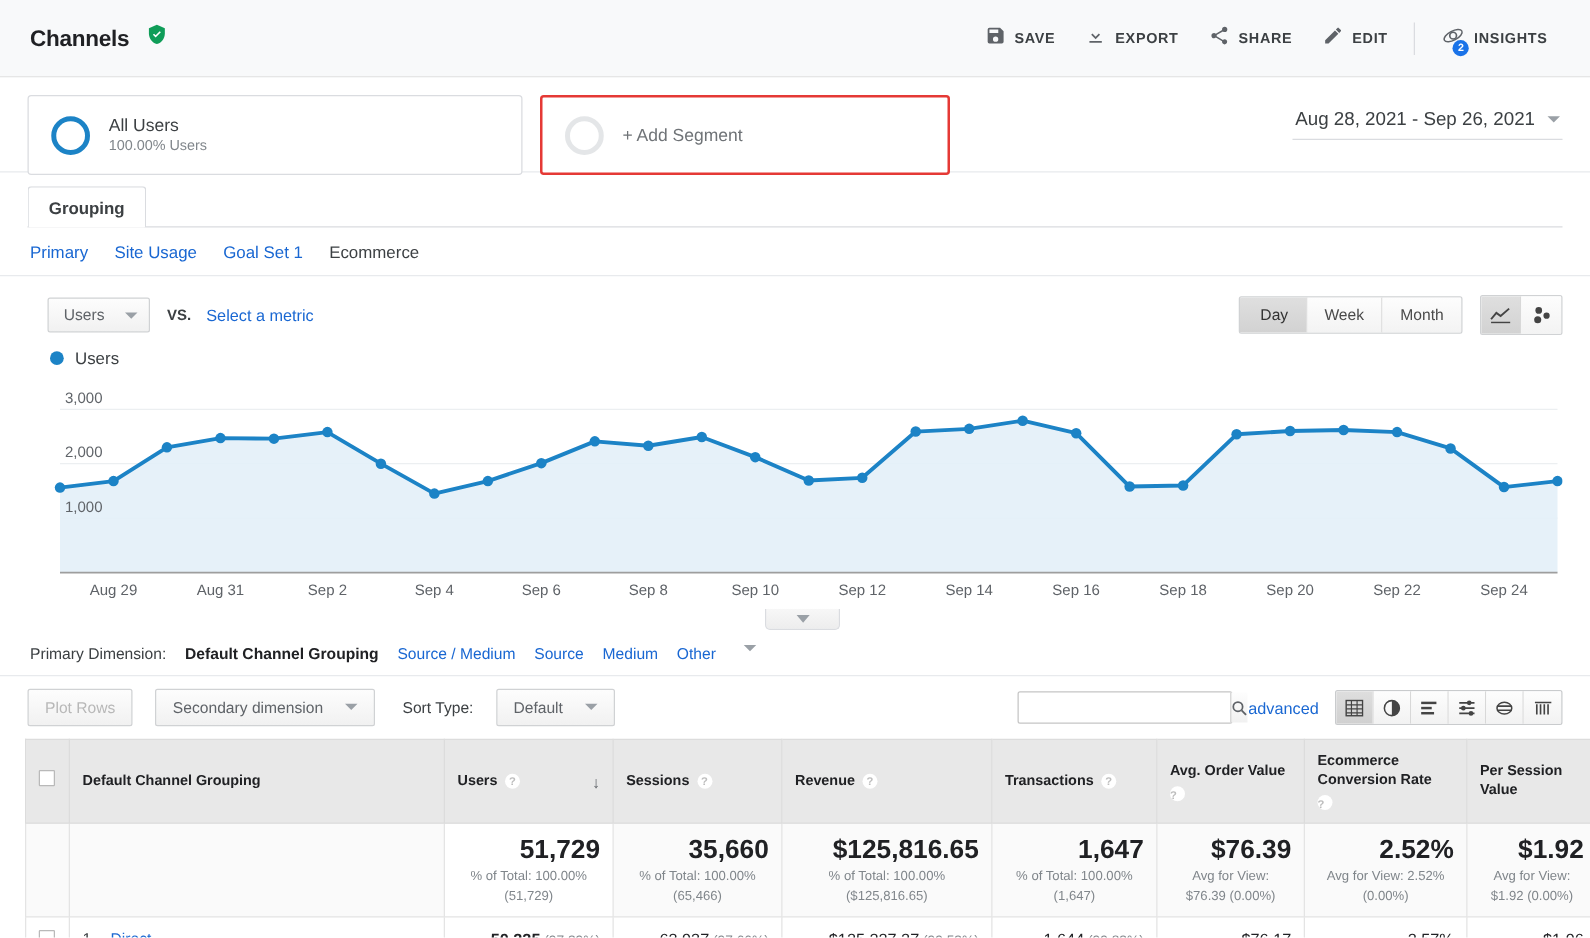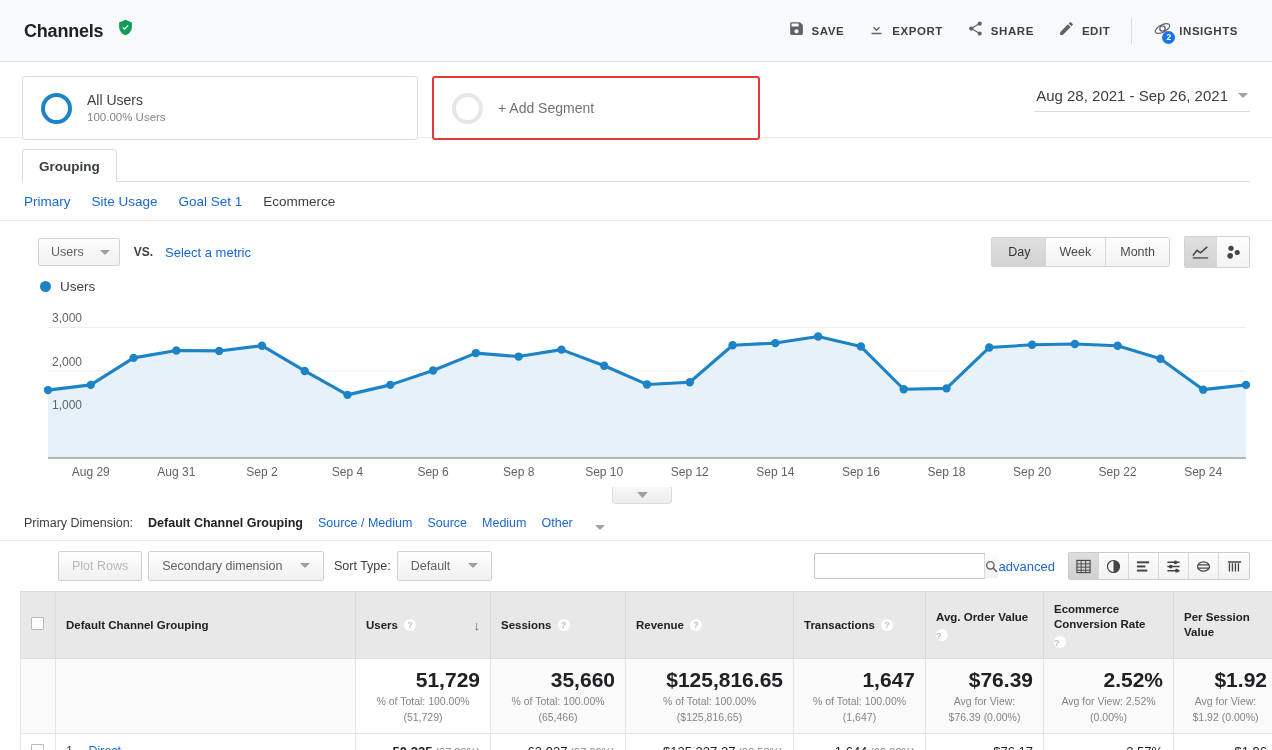--- a/index.html
+++ b/index.html
@@ -298,30 +298,30 @@
     gap: 15px;
     padding: 10px 22px 10px 24px;
     border-bottom: 1px solid #e8eaed;
     margin-top: 16px;
   }
   .pd-label { font-size: 12.5px; color: #3c4043; }
   .pd-active { font-size: 12.5px; font-weight: bold; color: #202124; }
   .pd-link { font-size: 12.5px; color: #1967d2; cursor: pointer; }
   .pd-other {
     font-size: 12.5px; color: #1967d2;
-    display: inline-flex; align-items: flex-end; gap: 22px;
+    display: inline-flex; align-items: flex-start; gap: 22px;
     cursor: pointer;
   }
 
   
   .tablectl {
     display: flex;
     align-items: center;
-    gap: 6px;
-    padding: 10px 22px 10px 58px;
+    gap: 18px;
+    padding: 10px 22px 10px 22px;
     justify-content: flex-end;
   }
   .btn-plain {
     border: 1px solid #d0d2d4;
     border-radius: 2px;
     background: linear-gradient(#fdfdfd, #f1f1f1);
     padding: 7px 13px;
     font-size: 12.5px;
     color: #5f6368;
     cursor: pointer;

